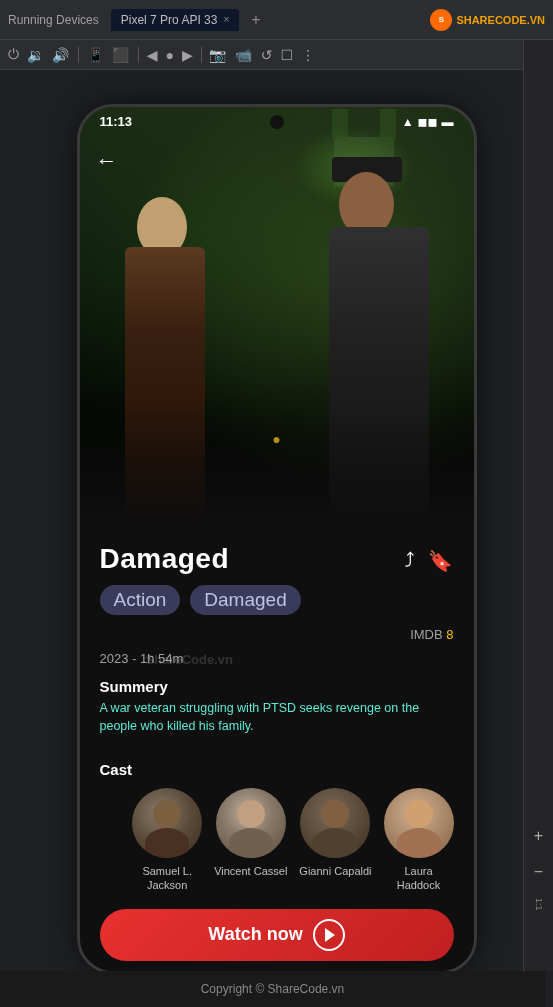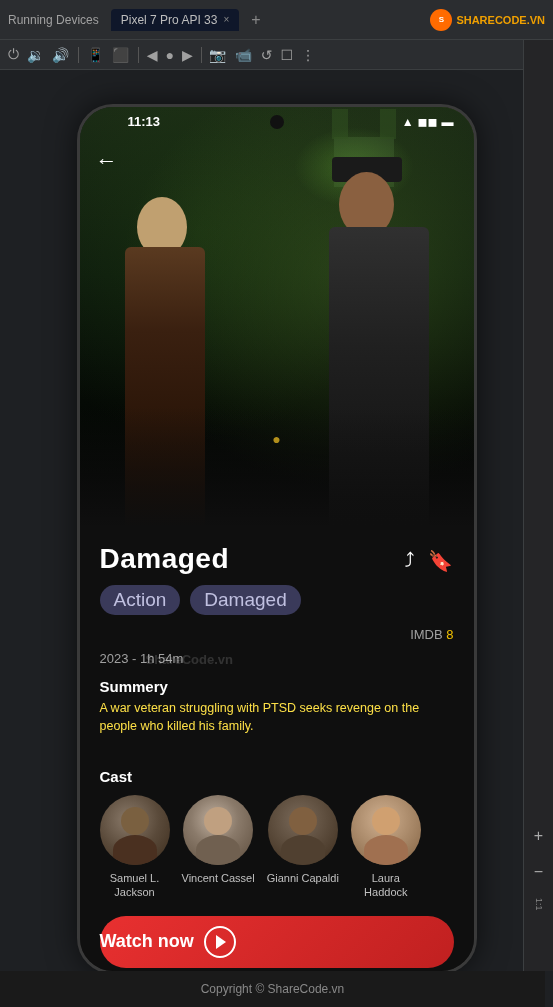--- a/index.html
+++ b/index.html
@@ -151,21 +151,20 @@
       top: 0;
       left: 0;
       right: 0;
       z-index: 10;
     }
 
     .status-time {
       color: white;
       font-size: 13px;
       font-weight: 600;
-      margin-left: 28px;
     }
 
     .status-icons {
       display: flex;
       align-items: center;
       gap: 4px;
     }
 
     .status-icon-small {
       color: white;
@@ -415,40 +414,41 @@
     }
 
     .section-title {
       color: white;
       font-size: 15px;
       font-weight: 600;
       margin-bottom: 4px;
     }
 
     .summary-text {
-      color: #fde047;
+      color: #5eead4;
       font-size: 12.5px;
       line-height: 1.5;
-      margin-bottom: 32px;
+      margin-bottom: 25px;
     }
 
     .cast-section {
       margin-bottom: 16px;
     }
 
     .cast-title {
       color: white;
       font-size: 15px;
       font-weight: 600;
       margin-bottom: 10px;
     }
 
     .cast-list {
       display: flex;
       gap: 12px;
+      justify-content: flex-end;
     }
 
     .cast-member {
       display: flex;
       flex-direction: column;
       align-items: center;
       gap: 6px;
     }
 
     .cast-avatar-1 {
@@ -506,21 +506,21 @@
 
     
     .watch-button {
       background: linear-gradient(135deg, #e83030, #c02020);
       border: none;
       border-radius: 30px;
       width: 100%;
       height: 52px;
       display: flex;
       align-items: center;
-      justify-content: flex-start;
+      justify-content: center;
       gap: 10px;
       cursor: pointer;
     }
 
     .watch-label {
       color: white;
       font-size: 18px;
       font-weight: 600;
     }
 

